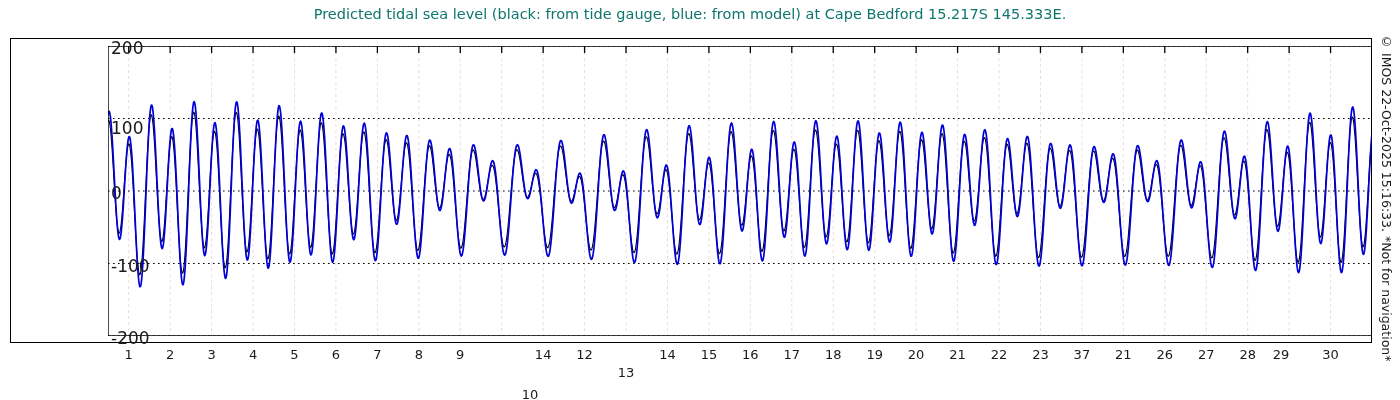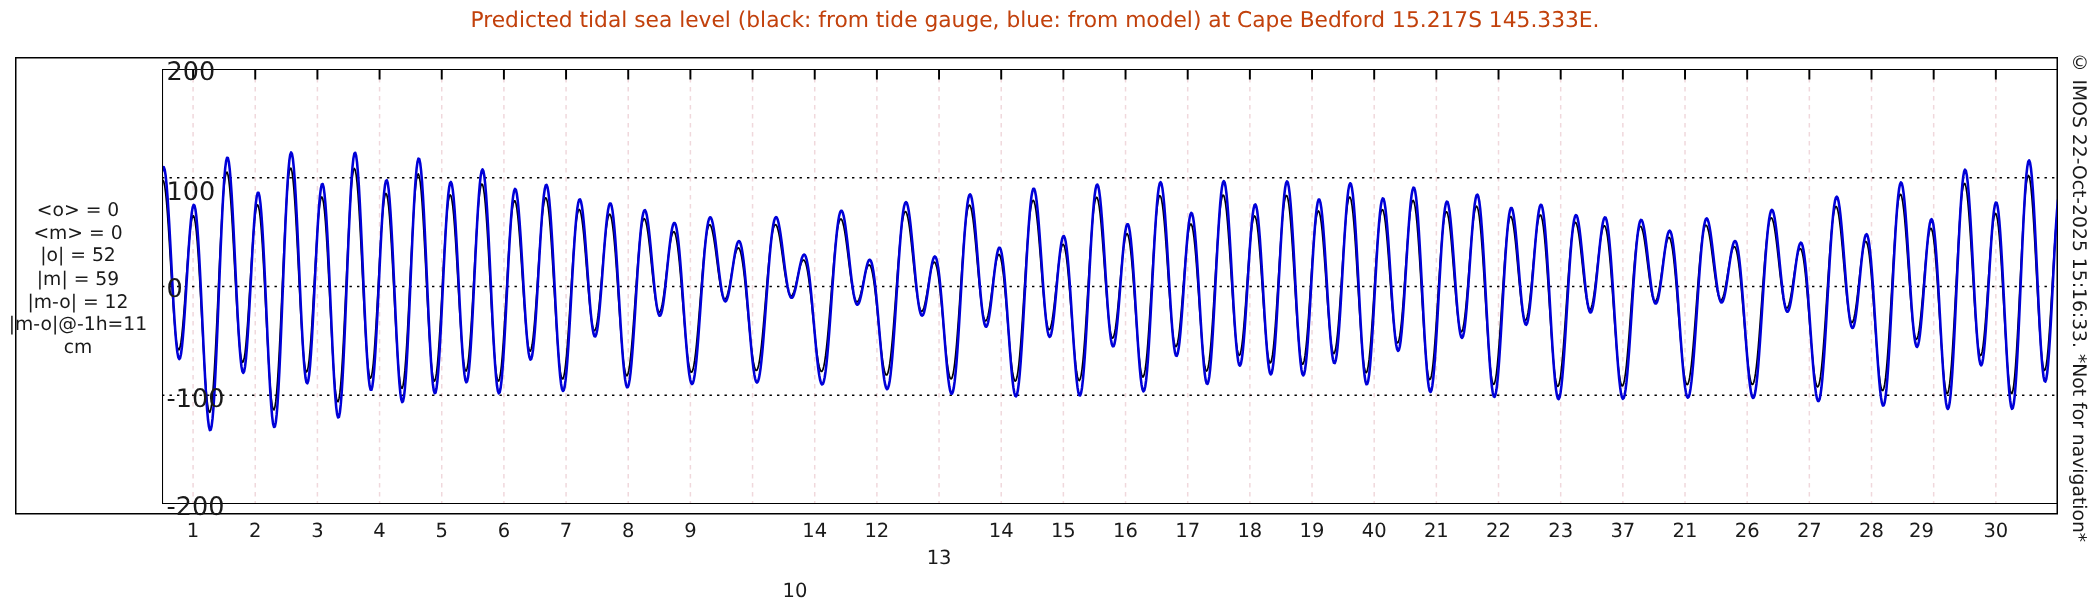--- a/index.html
+++ b/index.html
@@ -8,21 +8,21 @@
     background:#ffffff;
     font-family:"DejaVu Sans", sans-serif;
     overflow:hidden;
     position:relative;
   }
   #root{position:absolute;left:0;top:0;width:1400px;height:400px;}
 
   .title{
     position:absolute;left:0;top:6px;width:1380px;
     text-align:center;
-    font-size:14.5px;color:#c2410c;
+    font-size:14.5px;color:#0f766e;
     white-space:nowrap;
   }
 
   .outer-frame{
     position:absolute;left:10px;top:38px;
     width:1362px;height:305px;
     border:1.3px solid #000;
     box-sizing:border-box;
     background:#fff;
   }
@@ -78,29 +78,20 @@
 </style>
 </head>
 <body>
 
 <div id="root">
 
   <div class="title">Predicted tidal sea level (black: from tide gauge, blue: from model) at Cape Bedford 15.217S 145.333E.</div>
 
   <div class="outer-frame"></div>
 
-  <div class="stats">
-    <div>&lt;o&gt; = 0</div>
-    <div>&lt;m&gt; = 0</div>
-    <div>|o| = 52</div>
-    <div>|m| = 59</div>
-    <div>|m-o| = 12</div>
-    <div>|m-o|@-1h=11</div>
-    <div>cm</div>
-  </div>
 
   <div class="plot">
     <svg id="chart-svg" width="1264" height="290" viewBox="0 0 1264 290">
         <line x1="20.721311475409838" y1="0" x2="20.721311475409838" y2="290" stroke="#f0d8dc" stroke-width="1" stroke-dasharray="3,3"></line>
         <line x1="62.16393442622951" y1="0" x2="62.16393442622951" y2="290" stroke="#f0d8dc" stroke-width="1" stroke-dasharray="3,3"></line>
         <line x1="103.60655737704917" y1="0" x2="103.60655737704917" y2="290" stroke="#f0d8dc" stroke-width="1" stroke-dasharray="3,3"></line>
         <line x1="145.04918032786887" y1="0" x2="145.04918032786887" y2="290" stroke="#f0d8dc" stroke-width="1" stroke-dasharray="3,3"></line>
         <line x1="186.4918032786885" y1="0" x2="186.4918032786885" y2="290" stroke="#f0d8dc" stroke-width="1" stroke-dasharray="3,3"></line>
         <line x1="227.9344262295082" y1="0" x2="227.9344262295082" y2="290" stroke="#f0d8dc" stroke-width="1" stroke-dasharray="3,3"></line>
         <line x1="269.37704918032784" y1="0" x2="269.37704918032784" y2="290" stroke="#f0d8dc" stroke-width="1" stroke-dasharray="3,3"></line>
@@ -226,21 +217,21 @@
       <div class="xlabel" style="left: 510px; top: 347px; margin-top: 40px;">10</div>
       <div class="xlabel" style="left: 523.148px; top: 347px;">14</div>
       <div class="xlabel" style="left: 564.59px; top: 347px;">12</div>
       <div class="xlabel" style="left: 606.033px; top: 347px; margin-top: 18px;">13</div>
       <div class="xlabel" style="left: 647.475px; top: 347px;">14</div>
       <div class="xlabel" style="left: 688.918px; top: 347px;">15</div>
       <div class="xlabel" style="left: 730.361px; top: 347px;">16</div>
       <div class="xlabel" style="left: 771.803px; top: 347px;">17</div>
       <div class="xlabel" style="left: 813.246px; top: 347px;">18</div>
       <div class="xlabel" style="left: 854.689px; top: 347px;">19</div>
-      <div class="xlabel" style="left: 896.131px; top: 347px;">40</div>
+      <div class="xlabel" style="left: 896.131px; top: 347px;">20</div>
       <div class="xlabel" style="left: 937.574px; top: 347px;">21</div>
       <div class="xlabel" style="left: 979.016px; top: 347px;">22</div>
       <div class="xlabel" style="left: 1020.46px; top: 347px;">23</div>
       <div class="xlabel" style="left: 1061.9px; top: 347px;">37</div>
       <div class="xlabel" style="left: 1103.34px; top: 347px;">21</div>
       <div class="xlabel" style="left: 1144.79px; top: 347px;">26</div>
       <div class="xlabel" style="left: 1186.23px; top: 347px;">27</div>
       <div class="xlabel" style="left: 1227.67px; top: 347px;">28</div>
       <div class="xlabel" style="left: 1261px; top: 347px;">29</div>
       <div class="xlabel" style="left: 1310.56px; top: 347px;">30</div>

